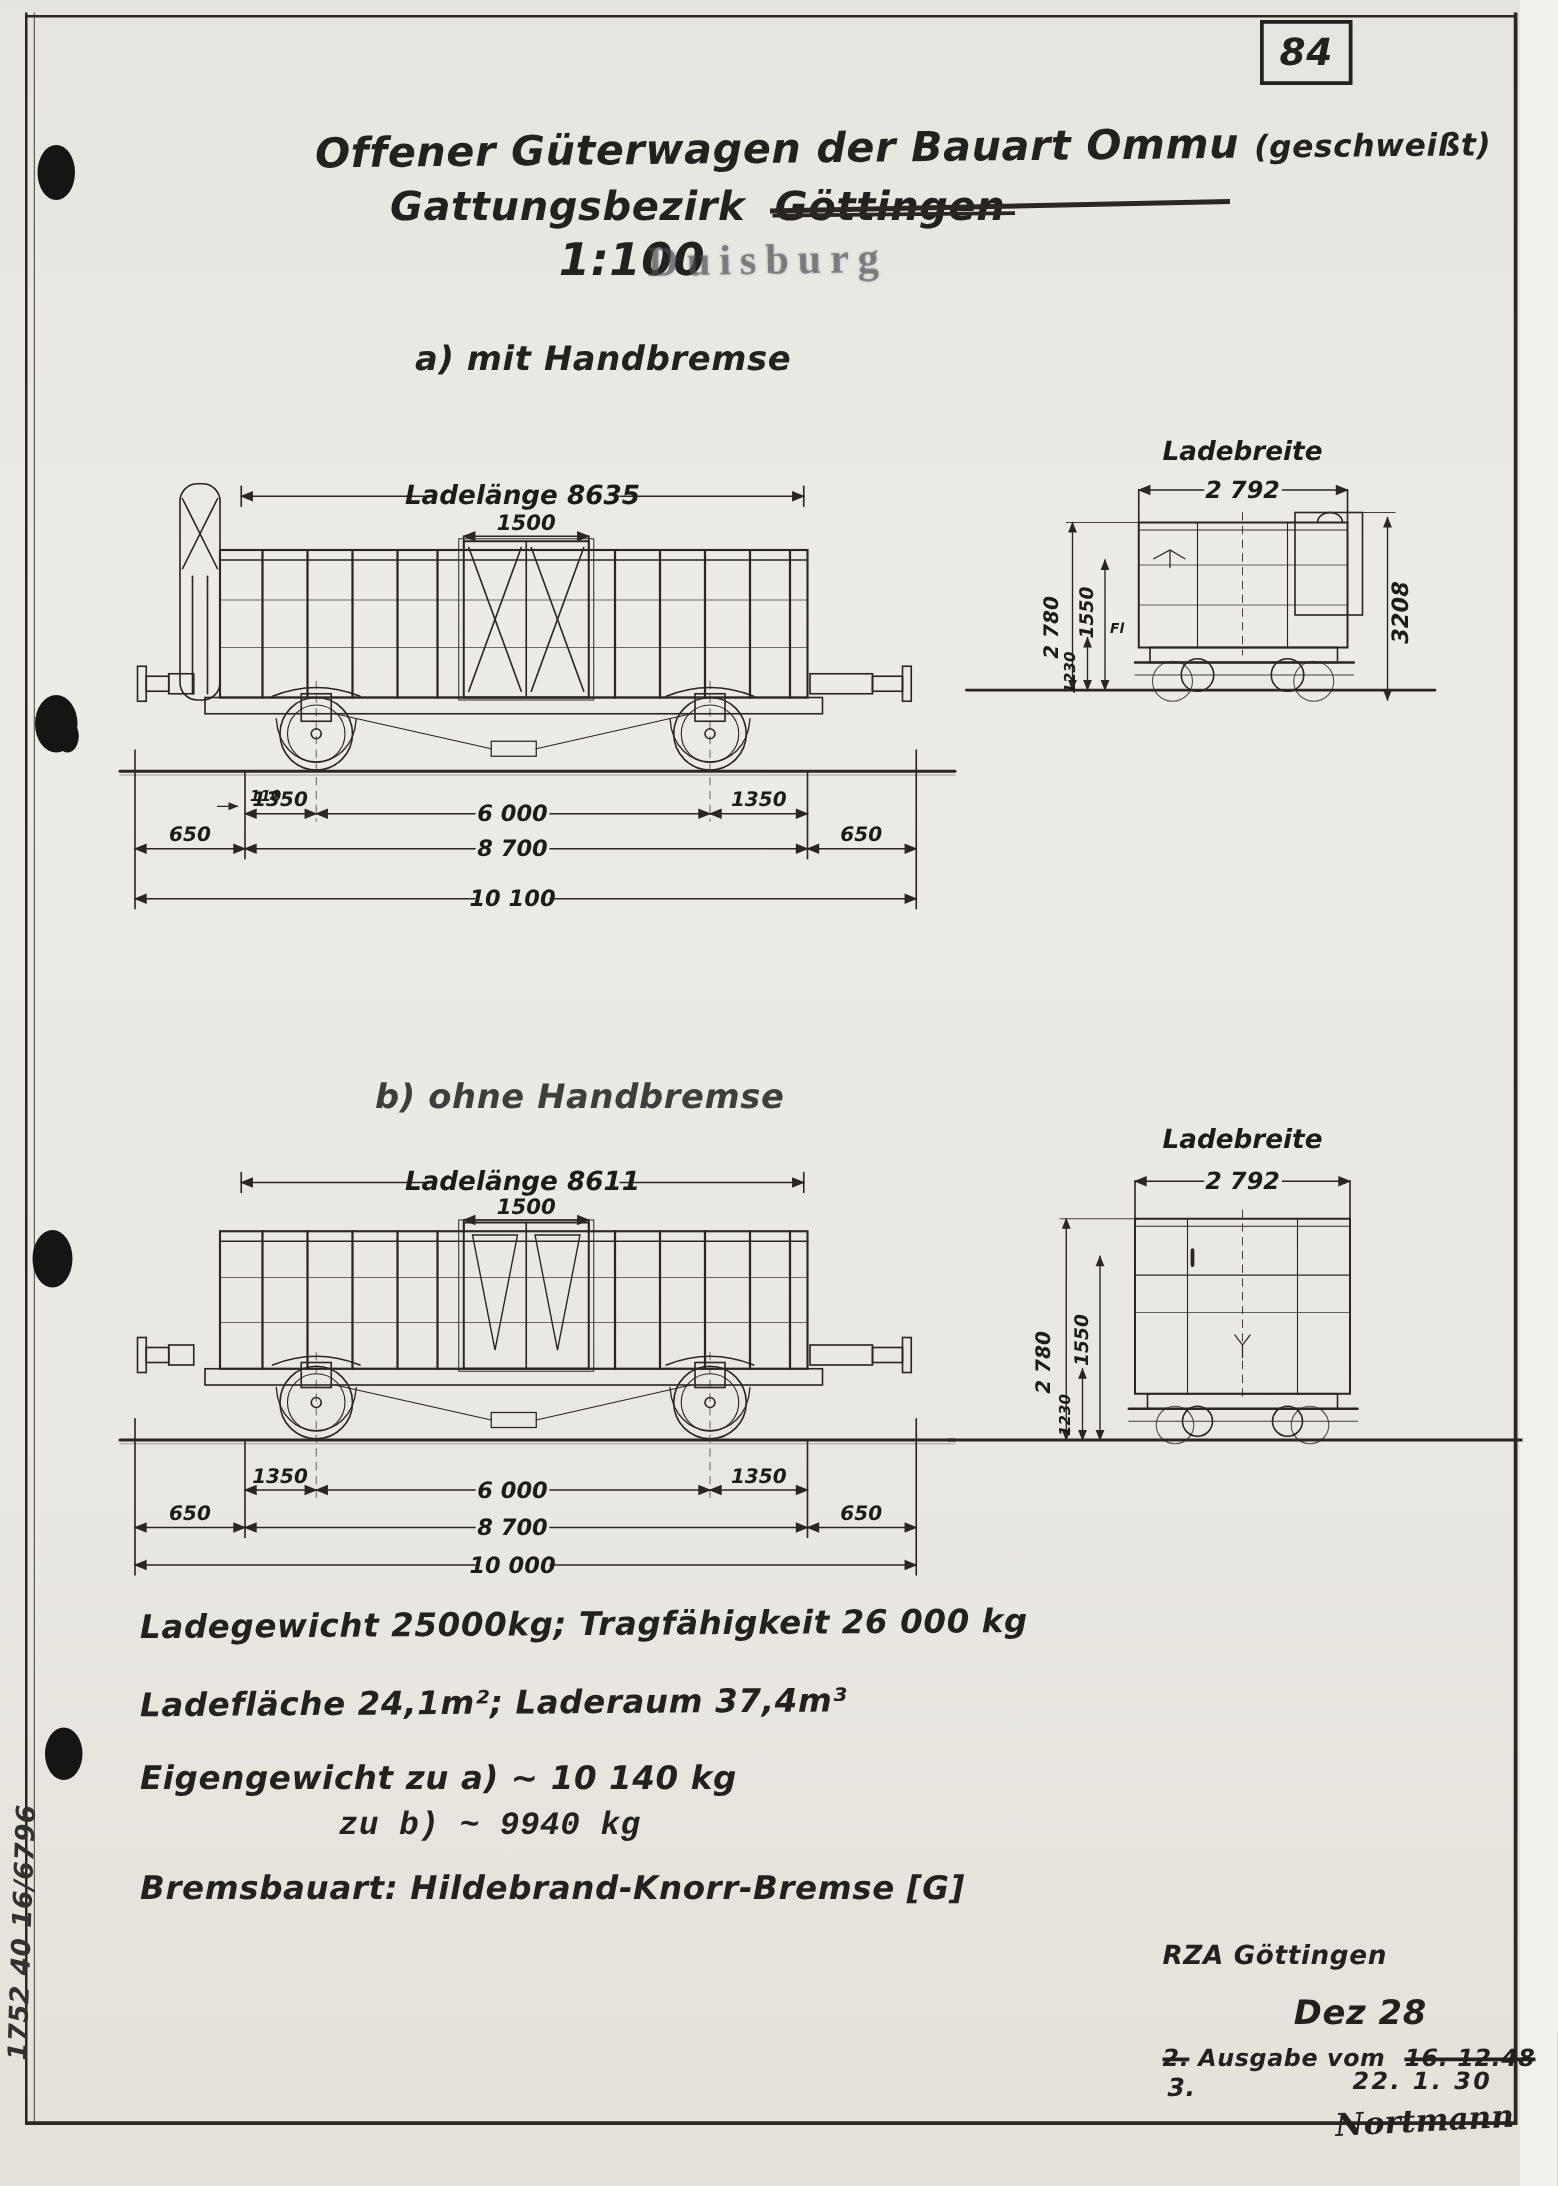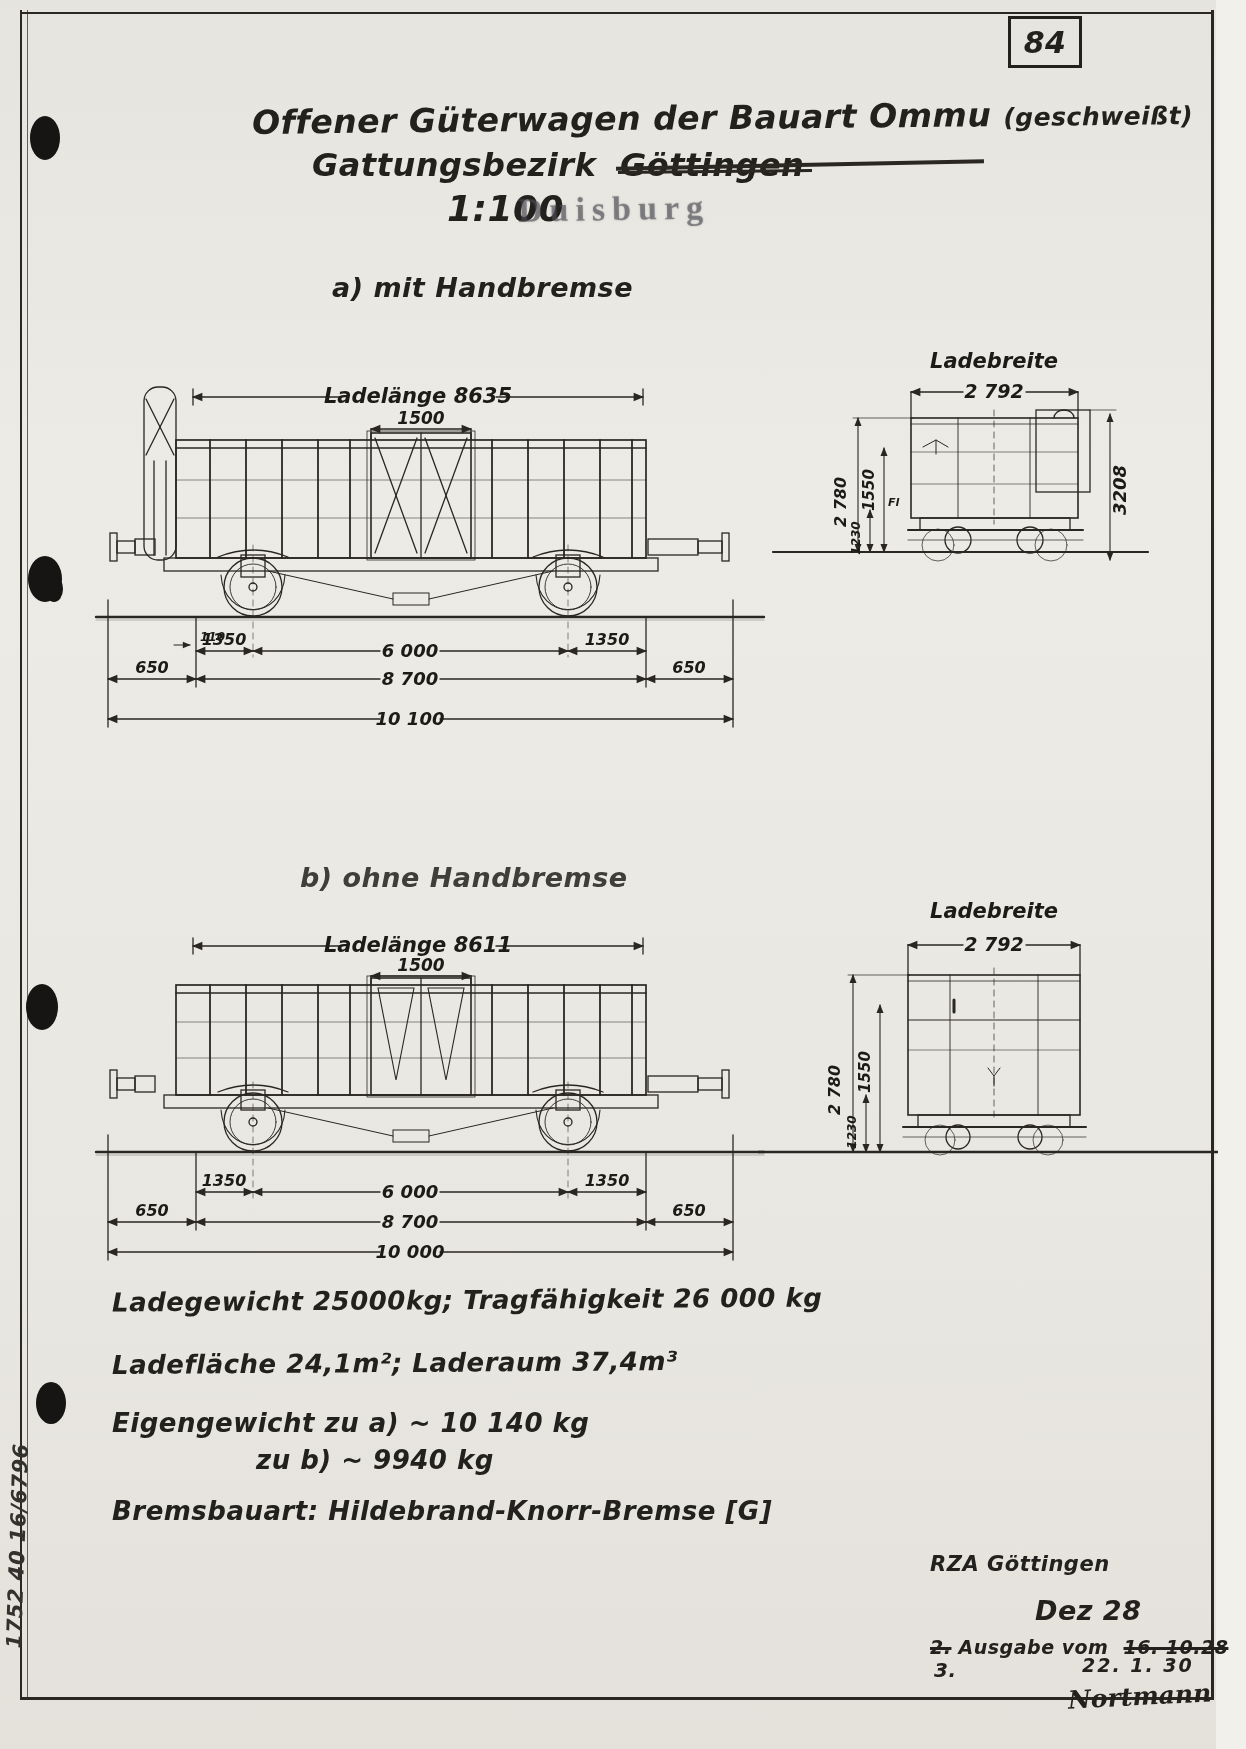--- a/index.html
+++ b/index.html
@@ -374,29 +374,29 @@
       </g>
       <text transform="rotate(-90 82 190)" x="82" y="190" font-size="16" text-anchor="middle">2 780</text>
       <text transform="rotate(-90 112 172)" x="112" y="172" font-size="15" text-anchor="middle">1550</text>
       <text transform="rotate(-90 98 232)" x="98" y="232" font-size="12" text-anchor="middle">1230</text>
     </g>
   </svg>
 
   <div class="abs hand" style="left:112px;top:1285px;font-size:26px;transform:rotate(-.4deg);">Ladegewicht 25000kg; Tragfähigkeit 26 000 kg</div>
   <div class="abs hand" style="left:112px;top:1348px;font-size:26px;transform:rotate(-.4deg);">Ladefläche 24,1m²; Laderaum 37,4m³</div>
   <div class="abs hand" style="left:112px;top:1408px;font-size:26px;">Eigengewicht zu a) ~ 10 140 kg</div>
-  <div class="abs hand" style="left:256px;top:1445px;font-size:26px;">zu b) ~  9940 kg</div>
+  <div class="abs hand" style="left:271px;top:1445px;font-size:26px;font-family:Liberation Mono, monospace;">zu b) ~  9940 kg</div>
   <div class="abs hand" style="left:112px;top:1496px;font-size:26px;">Bremsbauart: Hildebrand-Knorr-Bremse [G]</div>
 
   <div class="abs hand" style="left:930px;top:1552px;font-size:21px;white-space:nowrap;">RZA Göttingen</div>
   <div class="abs hand" style="left:1035px;top:1595px;font-size:27px;">Dez 28</div>
   <div class="abs hand" style="left:930px;top:1636px;font-size:19px;white-space:nowrap;">
     <span class="strike1">2.</span>
     <span>Ausgabe vom</span>
-    <span class="strike1" style="margin-left:8px;">16. 10.28</span>
+    <span class="strike1" style="margin-left:8px;">16. 12.48</span>
   </div>
   <div class="abs hand" style="left:934px;top:1658px;font-size:20px;font-weight:600;">3.</div>
   <div class="abs hand" style="left:1082px;top:1654px;font-size:19px;font-weight:600;letter-spacing:2px;">22. 1. 30</div>
   <div class="abs sig" style="left:1068px;top:1682px;font-size:25px;transform:rotate(-3deg);">Nortmann</div>
 
   <div class="abs hand" style="left:2px;top:1648px;width:330px;font-size:21px;font-weight:600;transform:rotate(-88deg);transform-origin:0 0;color:#33312d;">1752 40 16/6796</div>
 
 </div>
 
 </body></html>

